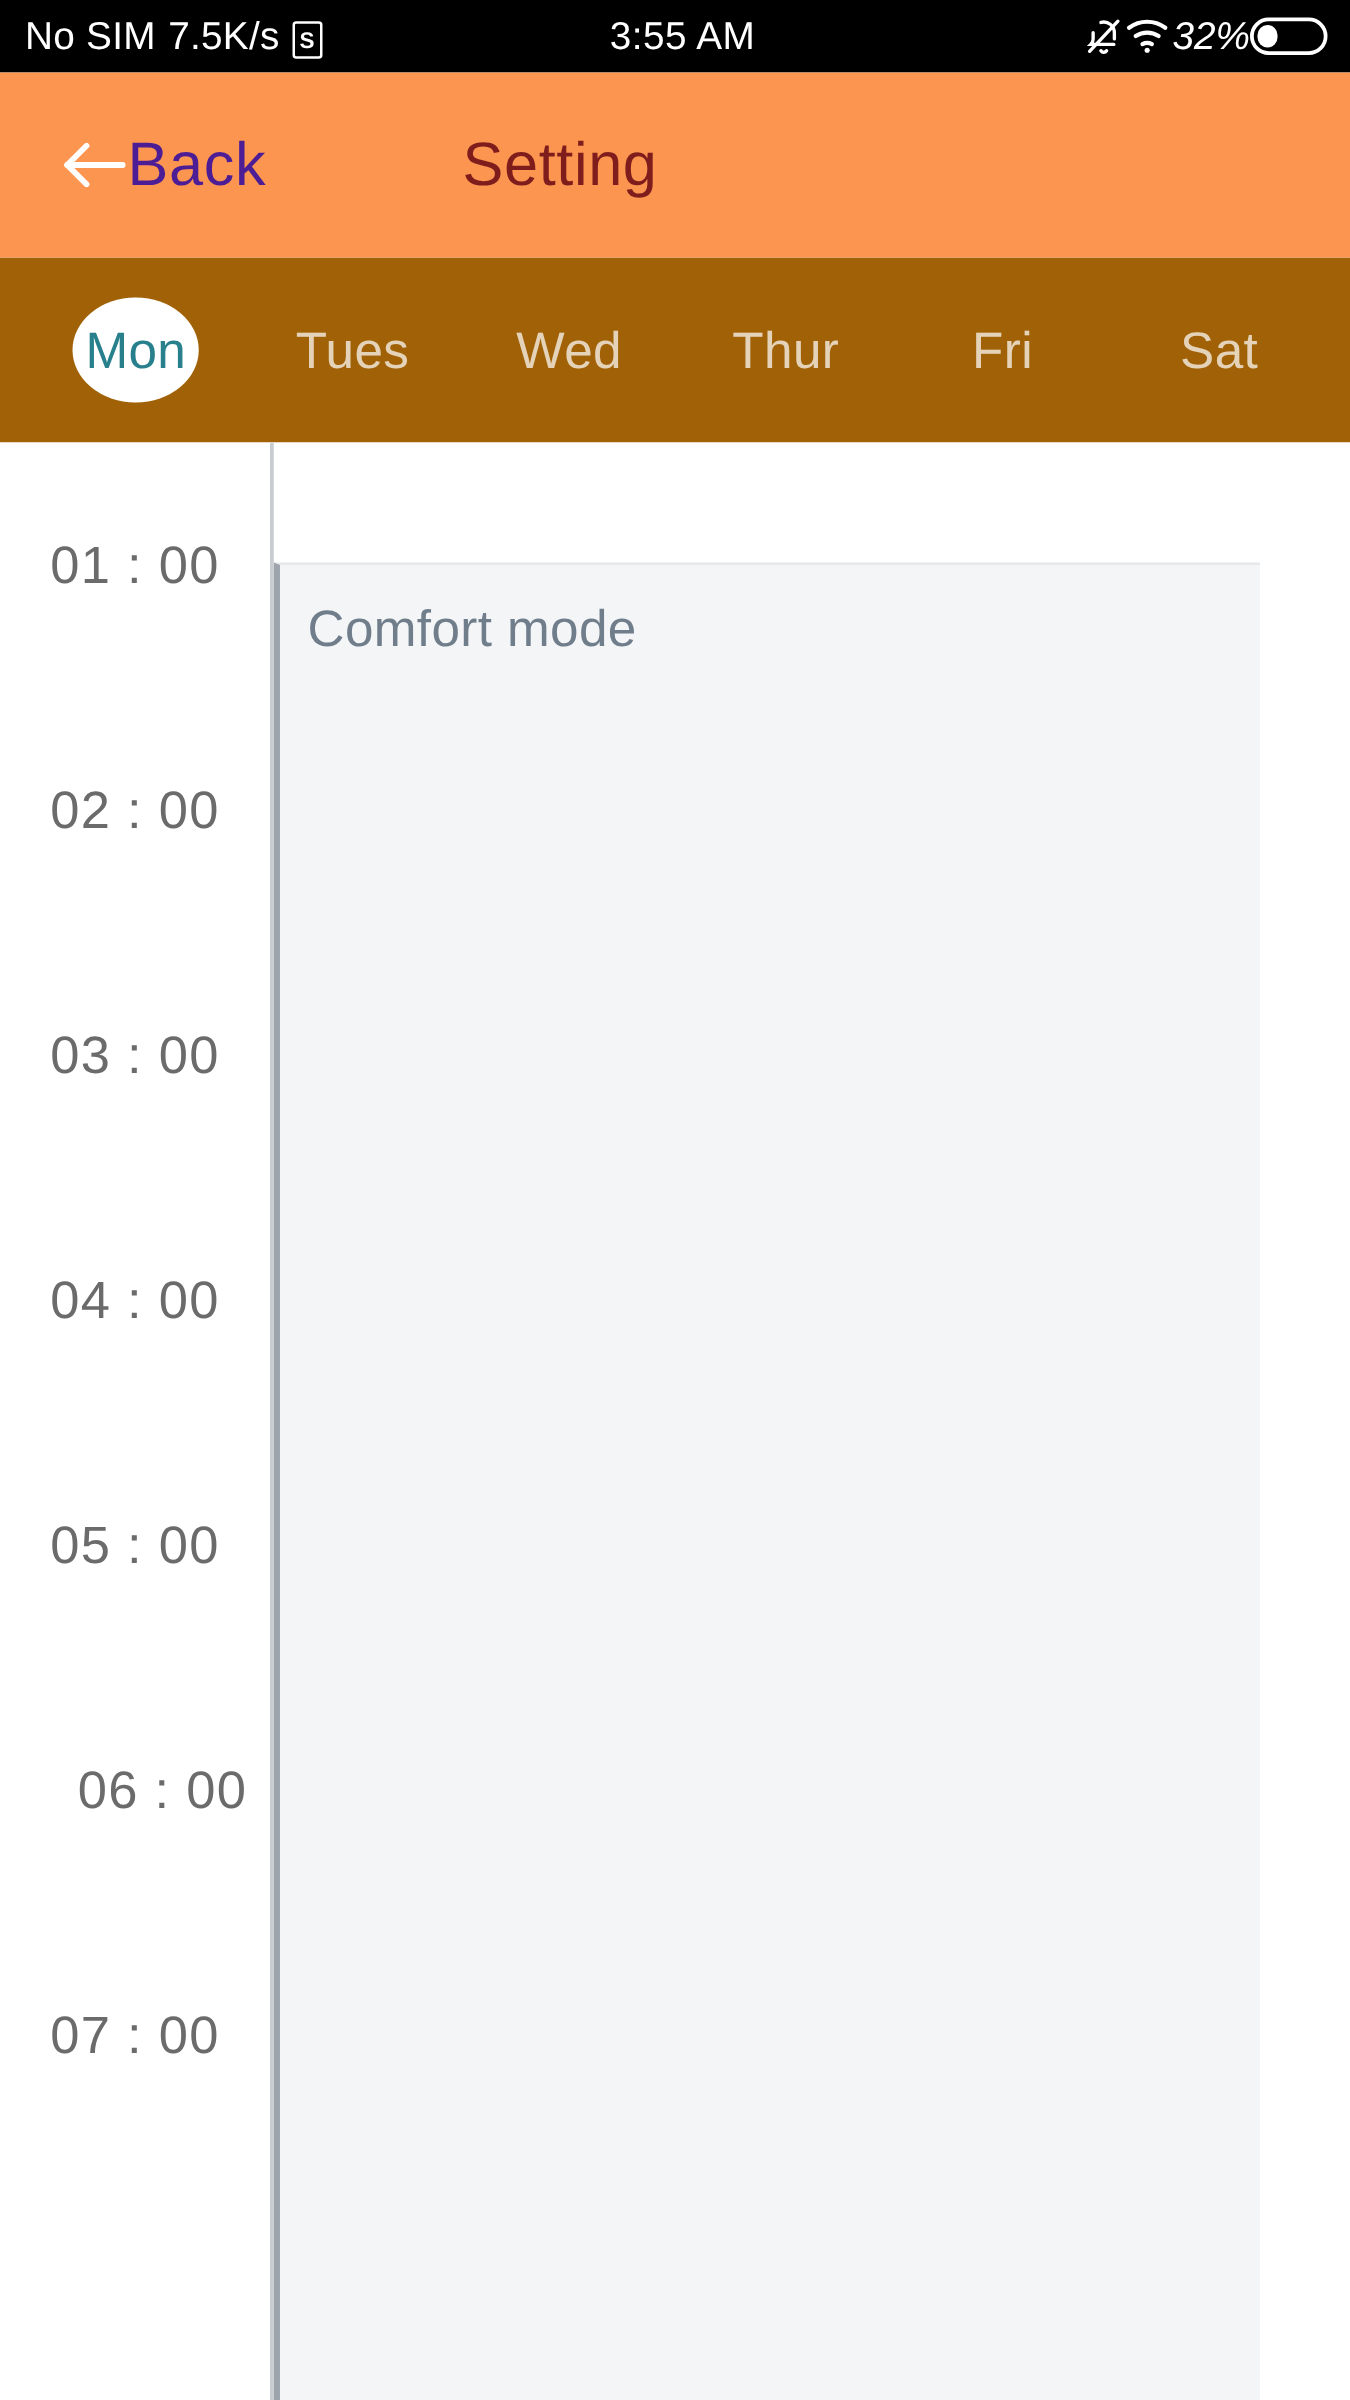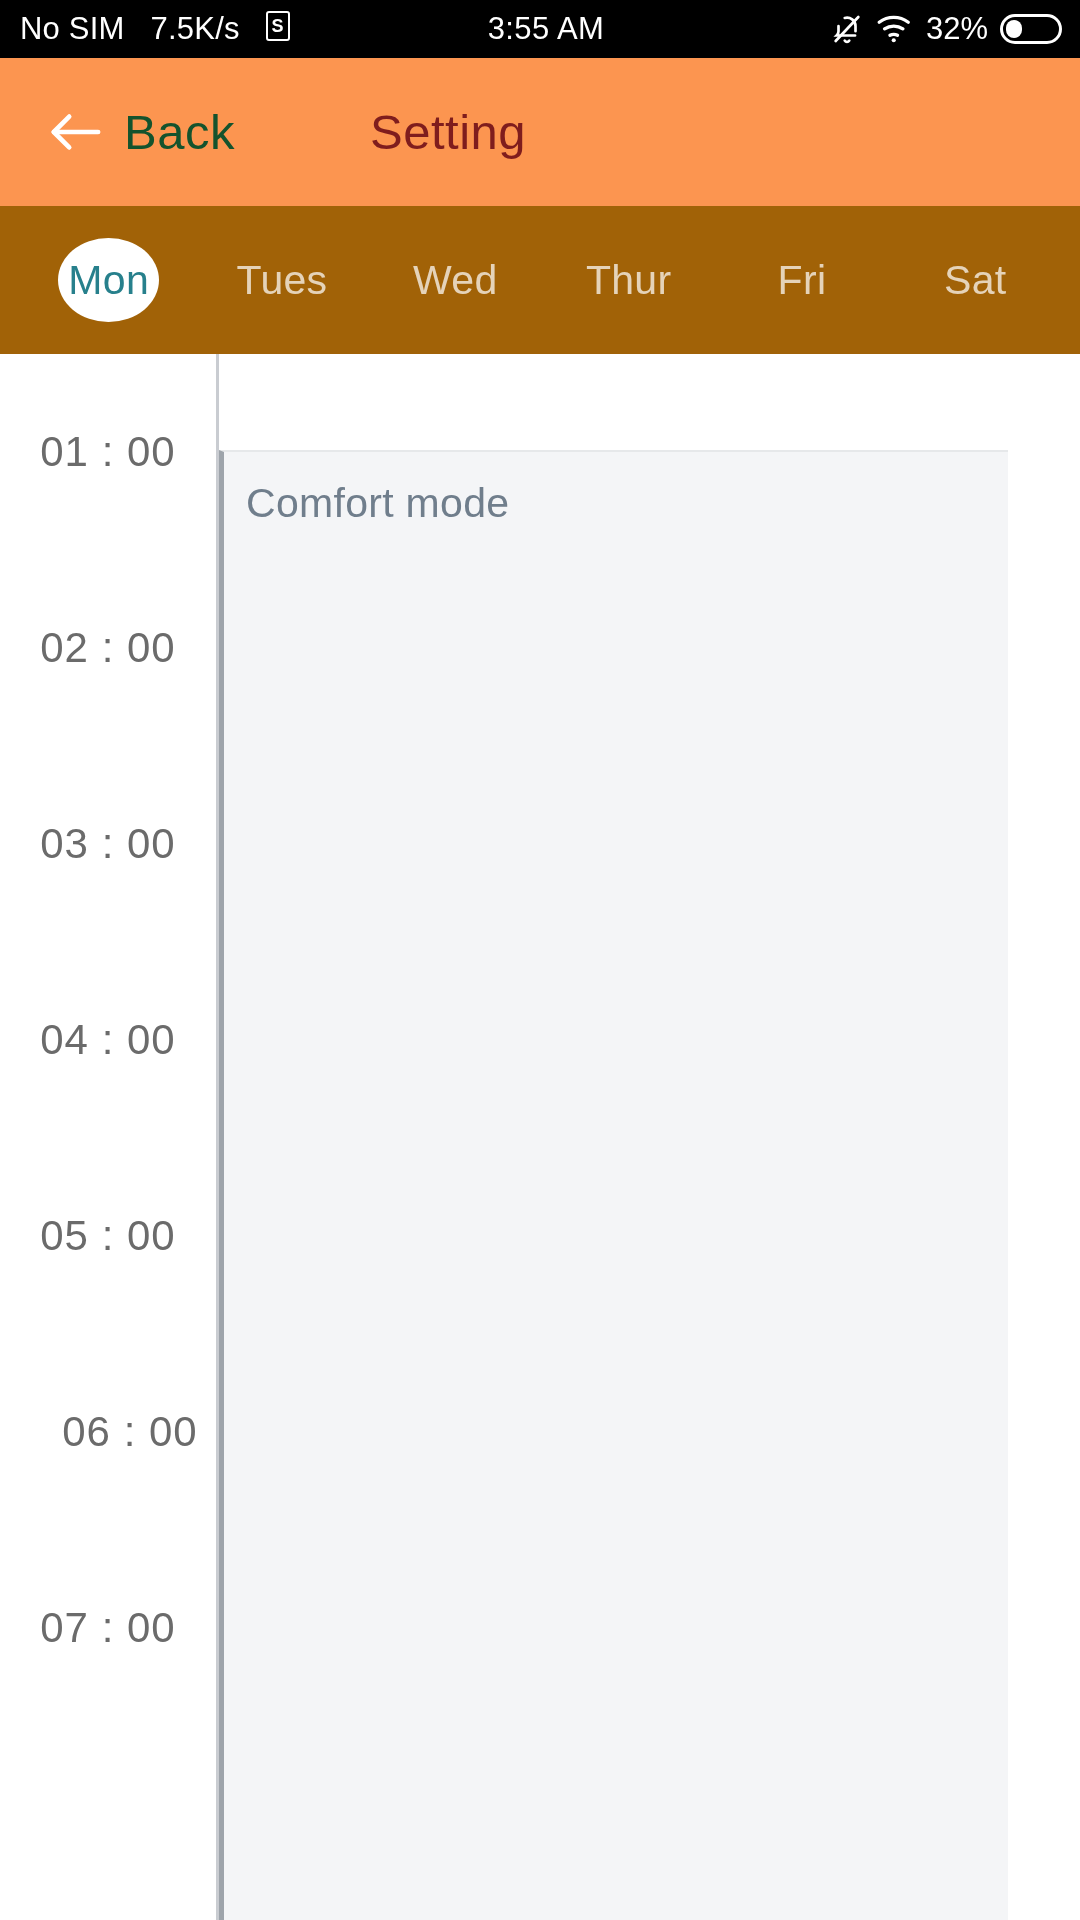--- a/index.html
+++ b/index.html
@@ -27,42 +27,42 @@
     flex: 0 0 58px;
     background: #000000;
     color: #ffffff;
     display: flex;
     align-items: center;
     padding: 0 18px 0 20px;
     position: relative;
   }
   .status-left {
     display: flex;
-    align-items: flex-start;
-    gap: 26px;
+    align-items: flex-end;
+    gap: 10px;
     font-size: 31px;
     letter-spacing: 0.2px;
     white-space: nowrap;
   }
   .status-center {
     position: absolute;
     left: 0; right: 0;
     text-align: center;
     font-size: 31px;
     letter-spacing: 0.4px;
     pointer-events: none;
     margin-left: 12px;
   }
   .status-right {
     margin-left: auto;
     display: flex;
     align-items: center;
-    gap: 12px;
     font-size: 31px;
     z-index: 2;
+    font-style: italic;
   }
   .sim-badge {
     display: inline-flex;
     align-items: center;
     justify-content: center;
     width: 24px; height: 30px;
     border: 2.5px solid #ffffff;
     border-radius: 3px;
     font-size: 18px;
     line-height: 1;
@@ -89,22 +89,21 @@
     flex: 0 0 148px;
     background: #fc9550;
     display: flex;
     align-items: center;
     position: relative;
     padding-left: 48px;
   }
   .back-btn {
     display: flex;
     align-items: center;
-    gap: 22px;
-    color: #14532d;
+    color: #4c1d95;
     cursor: pointer;
     justify-content: flex-end;
   }
   .back-label {
     font-size: 49px;
     font-weight: 400;
     letter-spacing: 0.5px;
   }
   .header-title {
     position: absolute;

